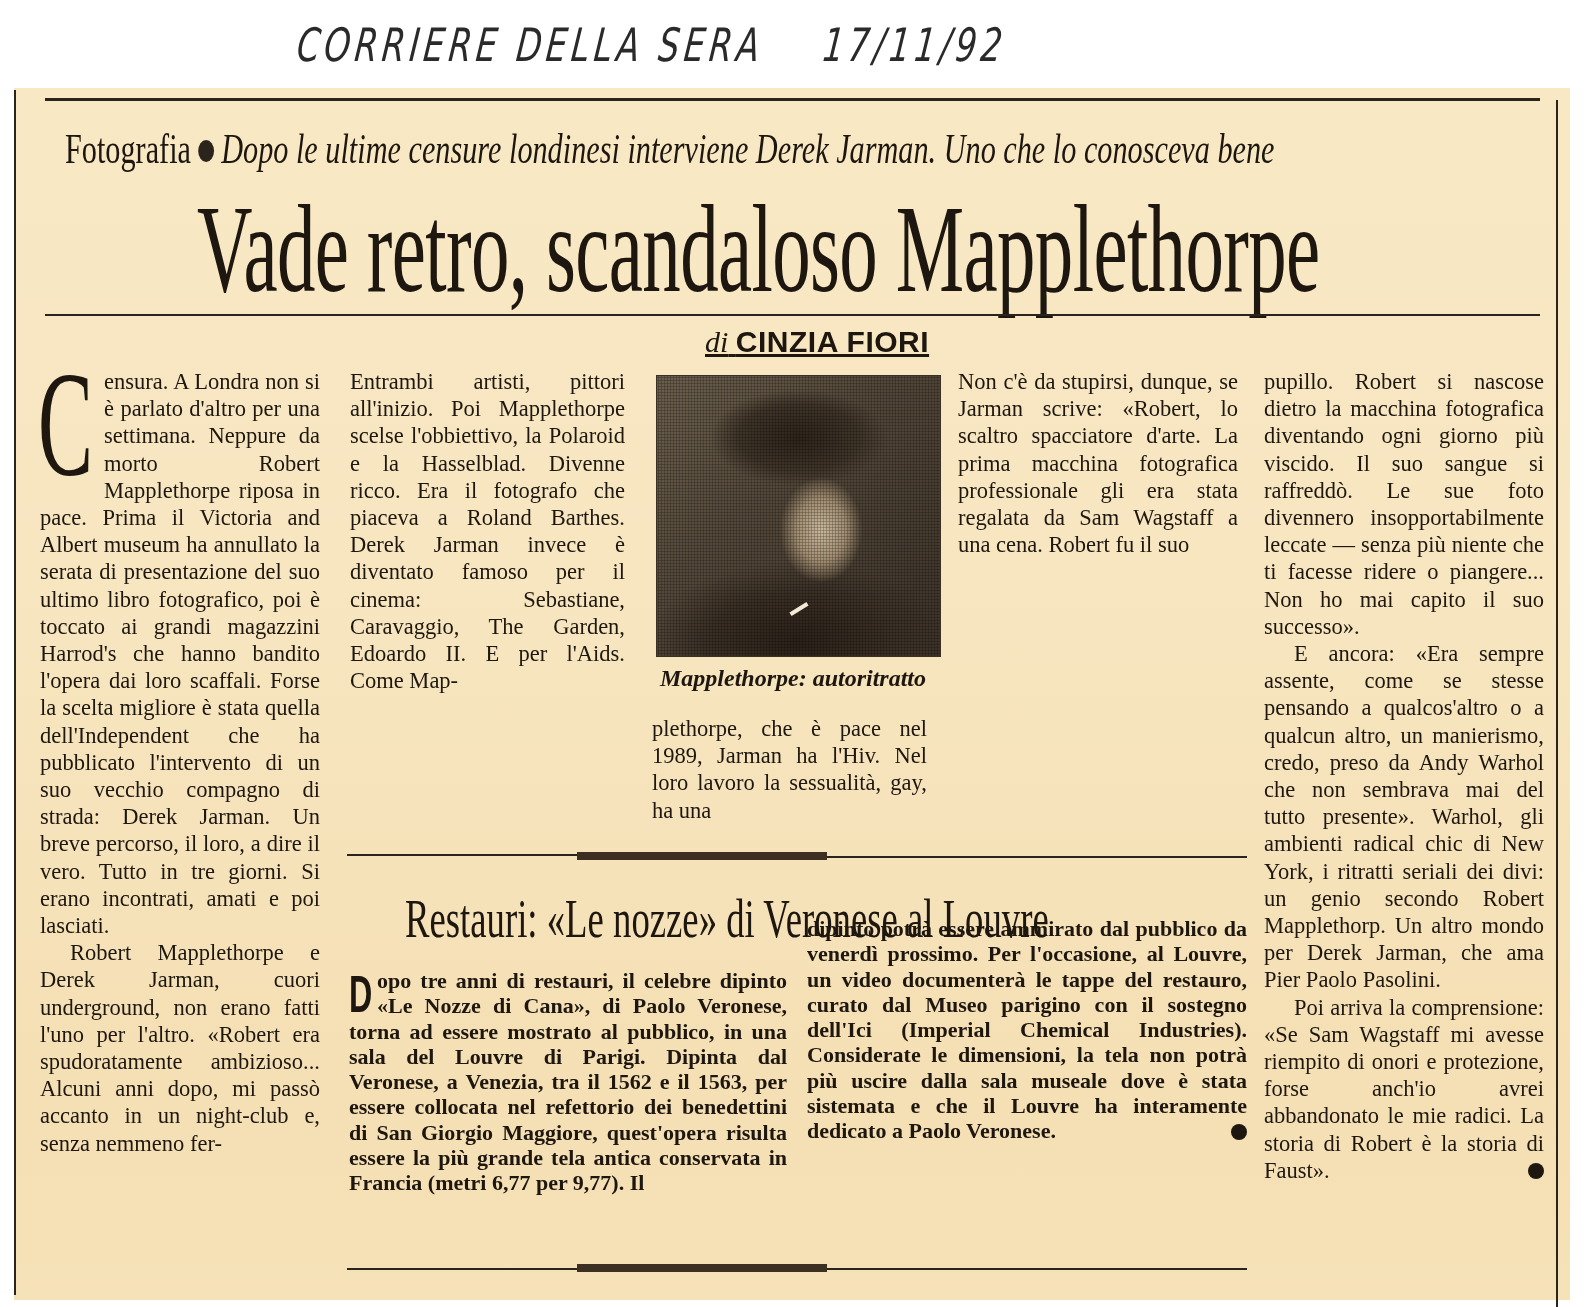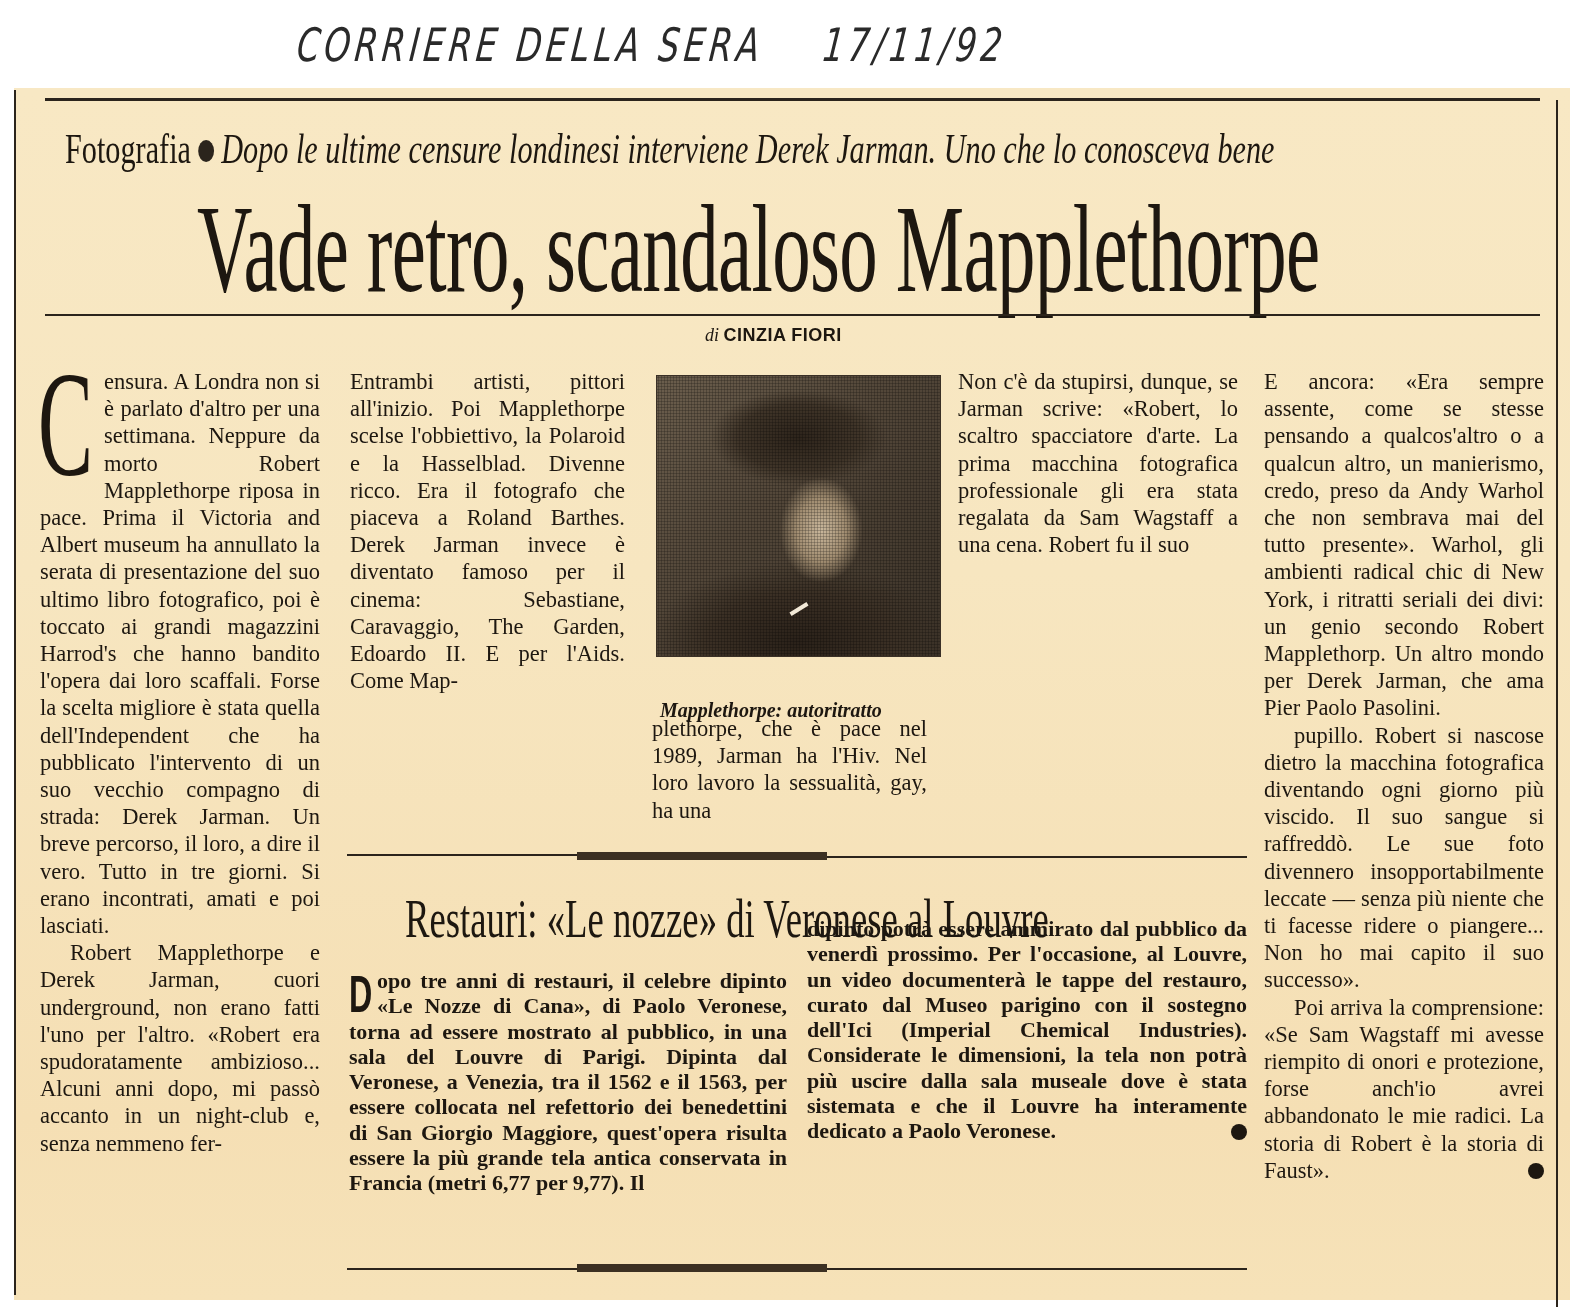--- a/index.html
+++ b/index.html
@@ -32,21 +32,21 @@
   .kicker .section { font-weight: normal; }
   .kicker .dot { display: inline-block; width: 22px; height: 22px; border-radius: 50%; background: #2b241c; margin: 0 10px 4px 10px; vertical-align: middle; }
   .kicker .deck { font-style: italic; }
 
   .headline {
     position: absolute; left: 197px; top: 188px; white-space: nowrap;
     font-size: 124px; line-height: 1; transform: scaleX(0.62); transform-origin: left top;
     letter-spacing: -1px;
   }
   .byline {
-    position: absolute; left: 705px; top: 325px; font-size: 18px; white-space: nowrap;
+    position: absolute; left: 705px; top: 325px; font-size: 30px; white-space: nowrap; text-decoration: underline;
   }
   .byline .di { font-style: italic; }
   .byline .name { font-family: "Liberation Sans", sans-serif; font-weight: bold; letter-spacing: 0.5px; }
 
   .col {
     position: absolute; font-size: 22.5px; line-height: 27.2px; text-align: justify;
     hyphens: none;
   }
   .col p { margin: 0; }
   .col p + p { text-indent: 30px; }
@@ -74,21 +74,21 @@
   .photo .halftone {
     position: absolute; inset: 0;
     background-image: radial-gradient(rgba(0,0,0,0.35) 0.8px, transparent 1.3px);
     background-size: 3px 3px;
   }
   .photo .cigarette {
     position: absolute; left: 132px; top: 231px; width: 20px; height: 4px; background: #f3ead8;
     transform: rotate(-32deg);
   }
   .caption {
-    position: absolute; left: 660px; top: 699px; font-size: 20px; font-style: italic; white-space: nowrap; font-weight: bold;
+    position: absolute; left: 660px; top: 665px; font-size: 24px; font-style: italic; white-space: nowrap; font-weight: bold;
   }
 
   .sub-rule-left { position: absolute; left: 347px; top: 854px; width: 230px; height: 2px; background: #2b241c; }
   .sub-rule-bar { position: absolute; left: 577px; top: 852px; width: 250px; height: 8px; background: #3c3022; }
   .sub-rule-right { position: absolute; left: 827px; top: 856px; width: 420px; height: 2px; background: #2b241c; }
 
   .sub-headline {
     position: absolute; left: 405px; top: 892px; white-space: nowrap;
     font-size: 54px; line-height: 1; transform: scaleX(0.68); transform-origin: left top;
   }
@@ -151,22 +151,22 @@
 
 <div class="col col3">
   <p>plethorpe, che è pace nel 1989, Jarman ha l'Hiv. Nel loro lavoro la sessualità, gay, ha una</p>
 </div>
 
 <div class="col col4">
   <p>Non c'è da stupirsi, dunque, se Jarman scrive: «Robert, lo scaltro spacciatore d'arte. La prima macchina fotografica professionale gli era stata regalata da Sam Wagstaff a una cena. Robert fu il suo</p>
 </div>
 
 <div class="col col5">
+  <p>pupillo. Robert si nascose dietro la macchina fotografica diventando ogni giorno più viscido. Il suo sangue si raffreddò. Le sue foto divennero insopportabilmente leccate — senza più niente che ti facesse ridere o piangere... Non ho mai capito il suo successo».</p>
   <p>E ancora: «Era sempre assente, come se stesse pensando a qualcos'altro o a qualcun altro, un manierismo, credo, preso da Andy Warhol che non sembrava mai del tutto presente». Warhol, gli ambienti radical chic di New York, i ritratti seriali dei divi: un genio secondo Robert Mapplethorp. Un altro mondo per Derek Jarman, che ama Pier Paolo Pasolini.</p>
-  <p>pupillo. Robert si nascose dietro la macchina fotografica diventando ogni giorno più viscido. Il suo sangue si raffreddò. Le sue foto divennero insopportabilmente leccate — senza più niente che ti facesse ridere o piangere... Non ho mai capito il suo successo».</p>
   <p><span>Poi arriva la comprensione: «Se Sam Wagstaff mi avesse riempito di onori e protezione, forse anch'io avrei abbandonato le mie radici. La storia di Robert è la storia di Faust».</span><span class="endmark"></span></p>
 </div>
 
 <div class="sub-rule-left"></div>
 <div class="sub-rule-bar"></div>
 <div class="sub-rule-right"></div>
 
 <div class="sub-headline">Restauri: «Le nozze» di Veronese al Louvre</div>
 
 <div class="sub-col sub-col1">

